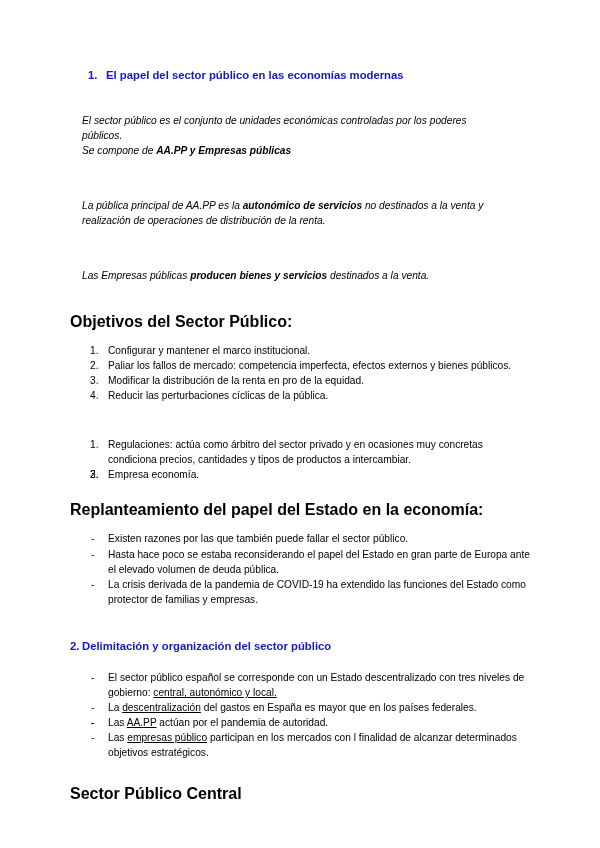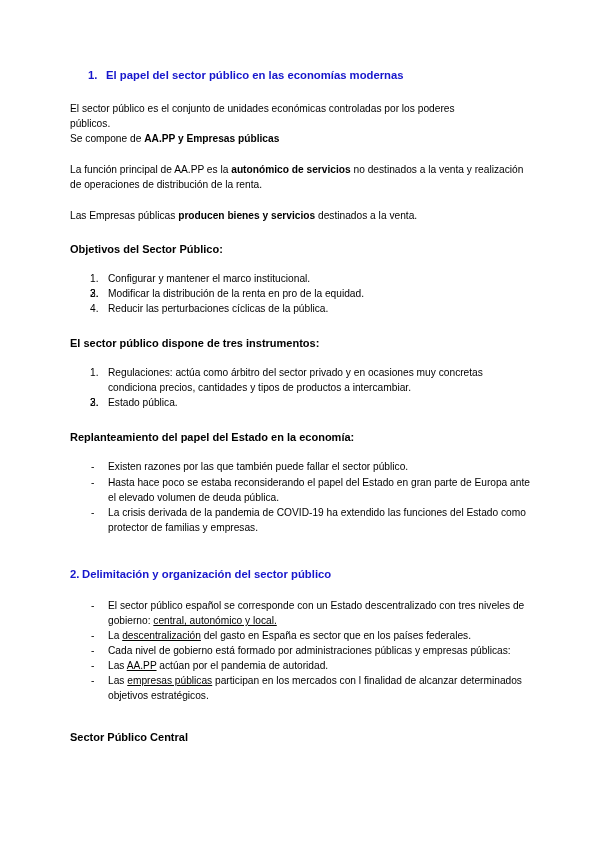--- a/index.html
+++ b/index.html
@@ -49,37 +49,38 @@
     min-width: 12px;
   }
   .h-num .htext {
     flex: 1 1 auto;
   }
 
   
   p.body {
     font-size: 10.2px;
     line-height: 15.1px;
-    margin: 0;
+    margin: 12px;
     padding: 0;
     text-align: left;
+    font-style: italic;
   }
   .sp-14 { height: 14px; }
   .sp-16 { height: 16px; }
   .sp-18 { height: 18px; }
   .sp-20 { height: 20px; }
   .sp-24 { height: 24px; }
   .sp-26 { height: 26px; }
 
   b, .b { font-weight: bold; }
   u, .u { text-underline-offset: 1px; }
 
   
   p.lead {
-    font-size: 11px;
+    font-size: 16px;
     line-height: 15.1px;
     font-weight: bold;
     margin: 0;
   }
 
   
   ul.lst {
     list-style: none;
     margin: 0;
     padding: 0;
@@ -118,67 +119,67 @@
     <div class="sp-18"></div>
 
     <p class="body">
       <span>El sector público es el conjunto de unidades económicas controladas por los poderes</span><br>
       <span>públicos.</span><br>
       <span>Se compone de </span><b>AA.PP y Empresas públicas</b>
     </p>
 
     <div class="sp-16"></div>
 
-    <p class="body"><span>La función principal de AA.PP es la </span><b>autonómico de servicios</b><span> no destinados a la venta y realización de operaciones de distribución de la renta.</span></p>
+    <p class="body"><span>La pública principal de AA.PP es la </span><b>autonómico de servicios</b><span> no destinados a la venta y realización de operaciones de distribución de la renta.</span></p>
 
     <div class="sp-16"></div>
 
     <p class="body"><span>Las Empresas públicas </span><b>producen bienes y servicios</b><span> destinados a la venta.</span></p>
 
     <div class="sp-18"></div>
 
     <p class="lead">Objetivos del Sector Público:</p>
 
     <div class="sp-14"></div>
 
     <ul class="lst">
       <li>
         <span class="mk">1.</span>
         <span>Configurar y mantener el marco institucional.</span>
       </li>
       <li>
         <span class="mk">2.</span>
+        <span>Paliar los fallos de mercado: competencia imperfecta, efectos externos y bienes públicos.</span>
       </li>
       <li>
         <span class="mk">3.</span>
         <span>Modificar la distribución de la renta en pro de la equidad.</span>
       </li>
       <li>
         <span class="mk">4.</span>
         <span>Reducir las perturbaciones cíclicas de la pública.</span>
       </li>
     </ul>
 
     <div class="sp-20"></div>
 
-    <p class="lead">El sector público dispone de tres instrumentos:</p>
 
     <div class="sp-14"></div>
 
     <ul class="lst">
       <li>
         <span class="mk">1.</span>
         <span>Regulaciones: actúa como árbitro del sector privado y en ocasiones muy concretas condiciona precios, cantidades y tipos de productos a intercambiar.</span>
       </li>
       <li>
         <span class="mk">2.</span>
       </li>
       <li>
         <span class="mk">3.</span>
-        <span>Estado pública.</span>
+        <span>Empresa economía.</span>
       </li>
     </ul>
 
     <div class="sp-20"></div>
 
     <p class="lead">Replanteamiento del papel del Estado en la economía:</p>
 
     <div class="sp-14"></div>
 
     <ul class="lst dash">
@@ -205,33 +206,32 @@
 
     <div class="sp-16"></div>
 
     <ul class="lst dash">
       <li>
         <span class="mk">-</span>
         <span><span>El sector público español se corresponde con un Estado descentralizado con tres niveles de gobierno: </span><u>central, autonómico y local.</u></span>
       </li>
       <li>
         <span class="mk">-</span>
-        <span><span>La </span><u>descentralización</u><span> del gasto en España es sector que en los países federales.</span></span>
-      </li>
-      <li>
-        <span class="mk">-</span>
-        <span>Cada nivel de gobierno está formado por administraciones públicas y empresas públicas:</span>
+        <span><span>La </span><u>descentralización</u><span> del gastos en España es mayor que en los países federales.</span></span>
+      </li>
+      <li>
+        <span class="mk">-</span>
       </li>
       <li>
         <span class="mk">-</span>
         <span><span>Las </span><u>AA.PP</u><span> actúan por el pandemia de autoridad.</span></span>
       </li>
       <li>
         <span class="mk">-</span>
-        <span><span>Las </span><u>empresas públicas</u><span> participan en los mercados con l finalidad de alcanzar determinados objetivos estratégicos.</span></span>
+        <span><span>Las </span><u>empresas público</u><span> participan en los mercados con l finalidad de alcanzar determinados objetivos estratégicos.</span></span>
       </li>
     </ul>
 
     <div class="sp-26"></div>
 
     <p class="lead">Sector Público Central</p>
 
   </div>
 </div>
 

